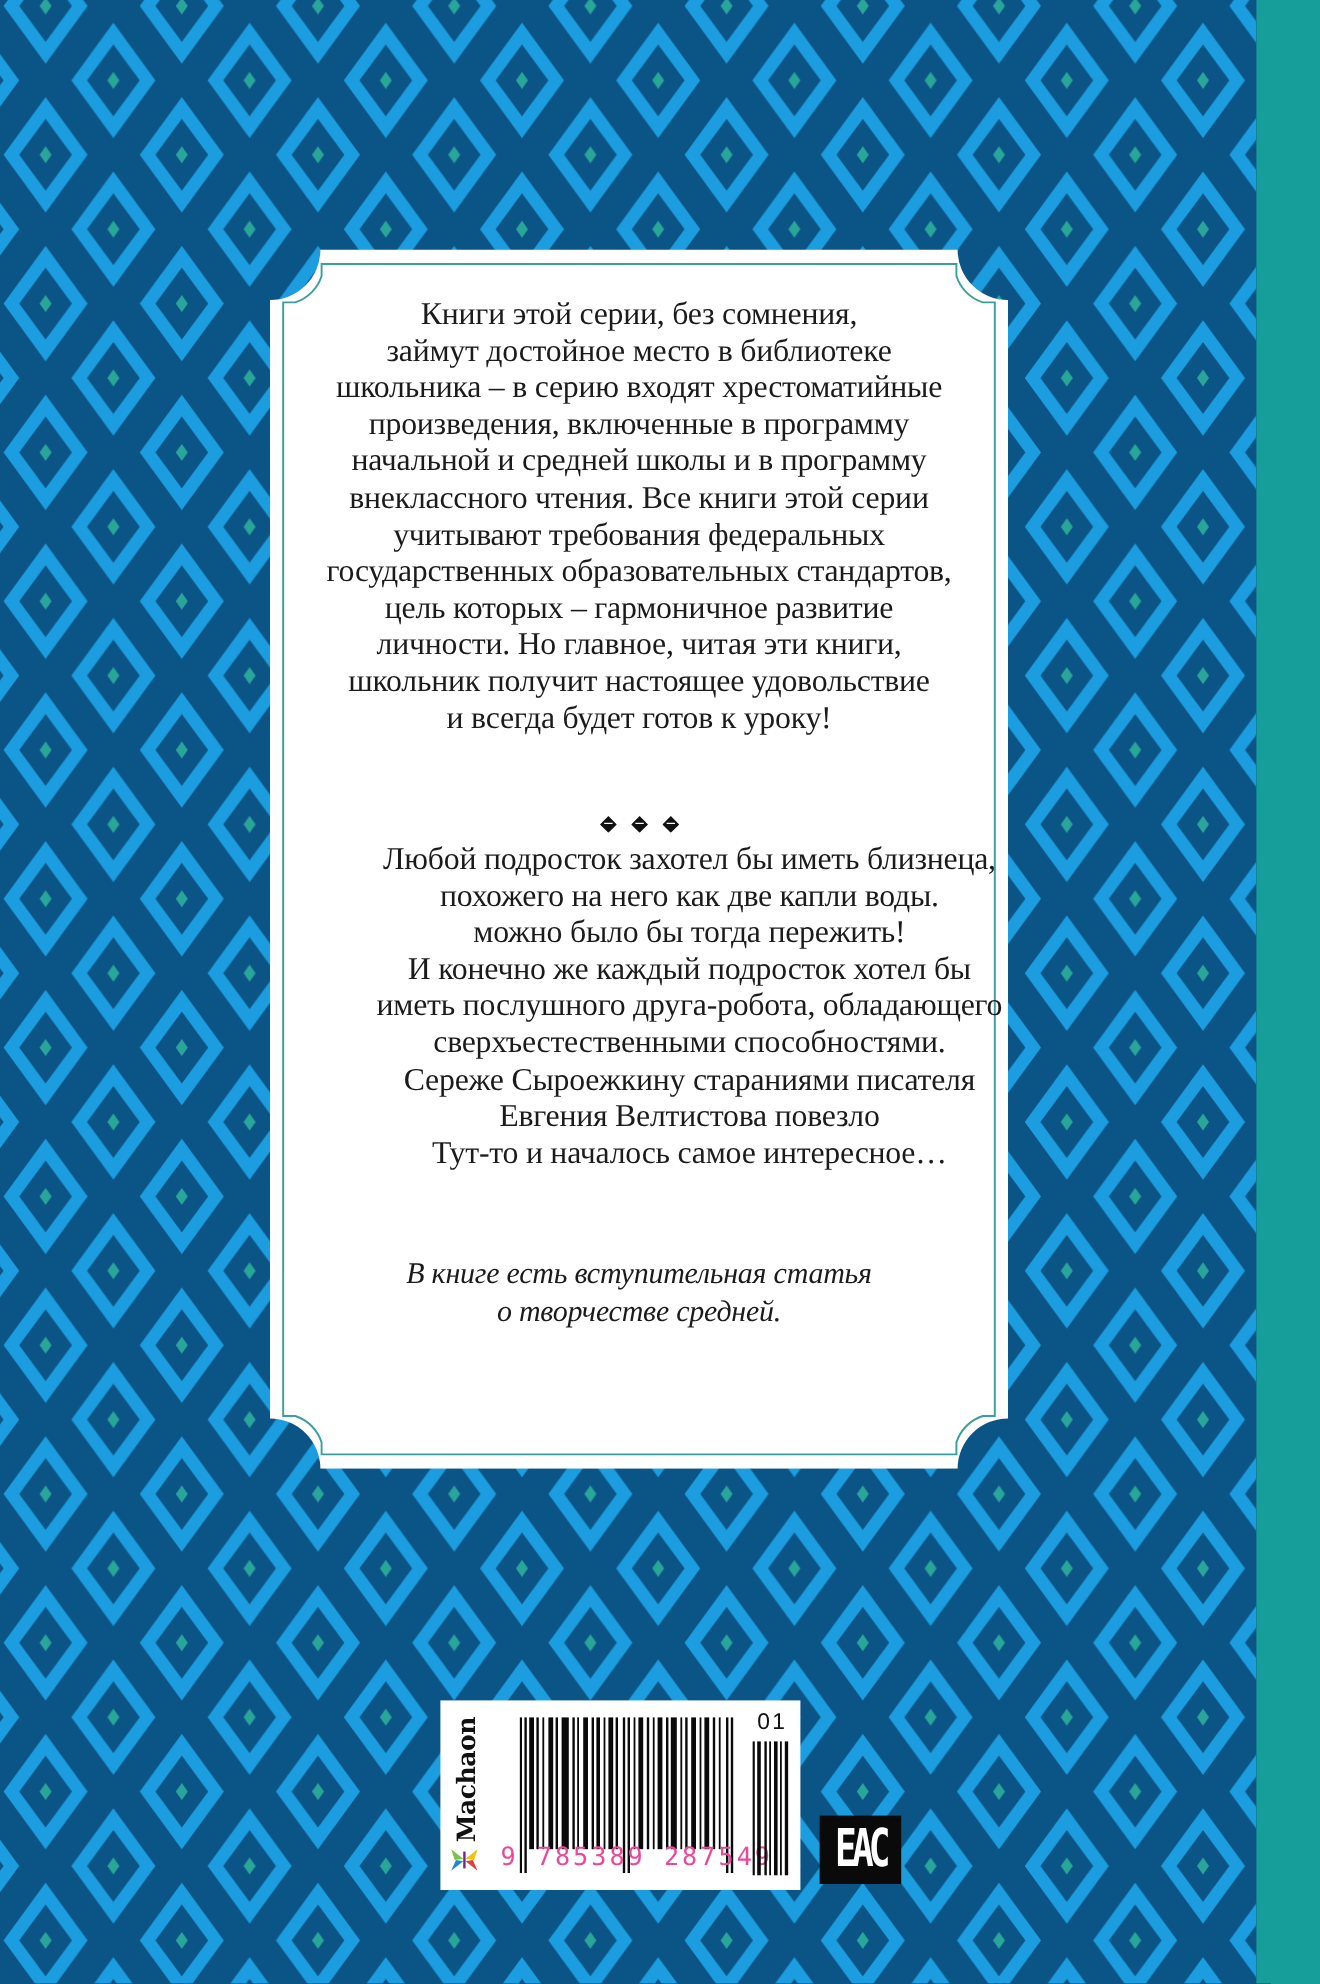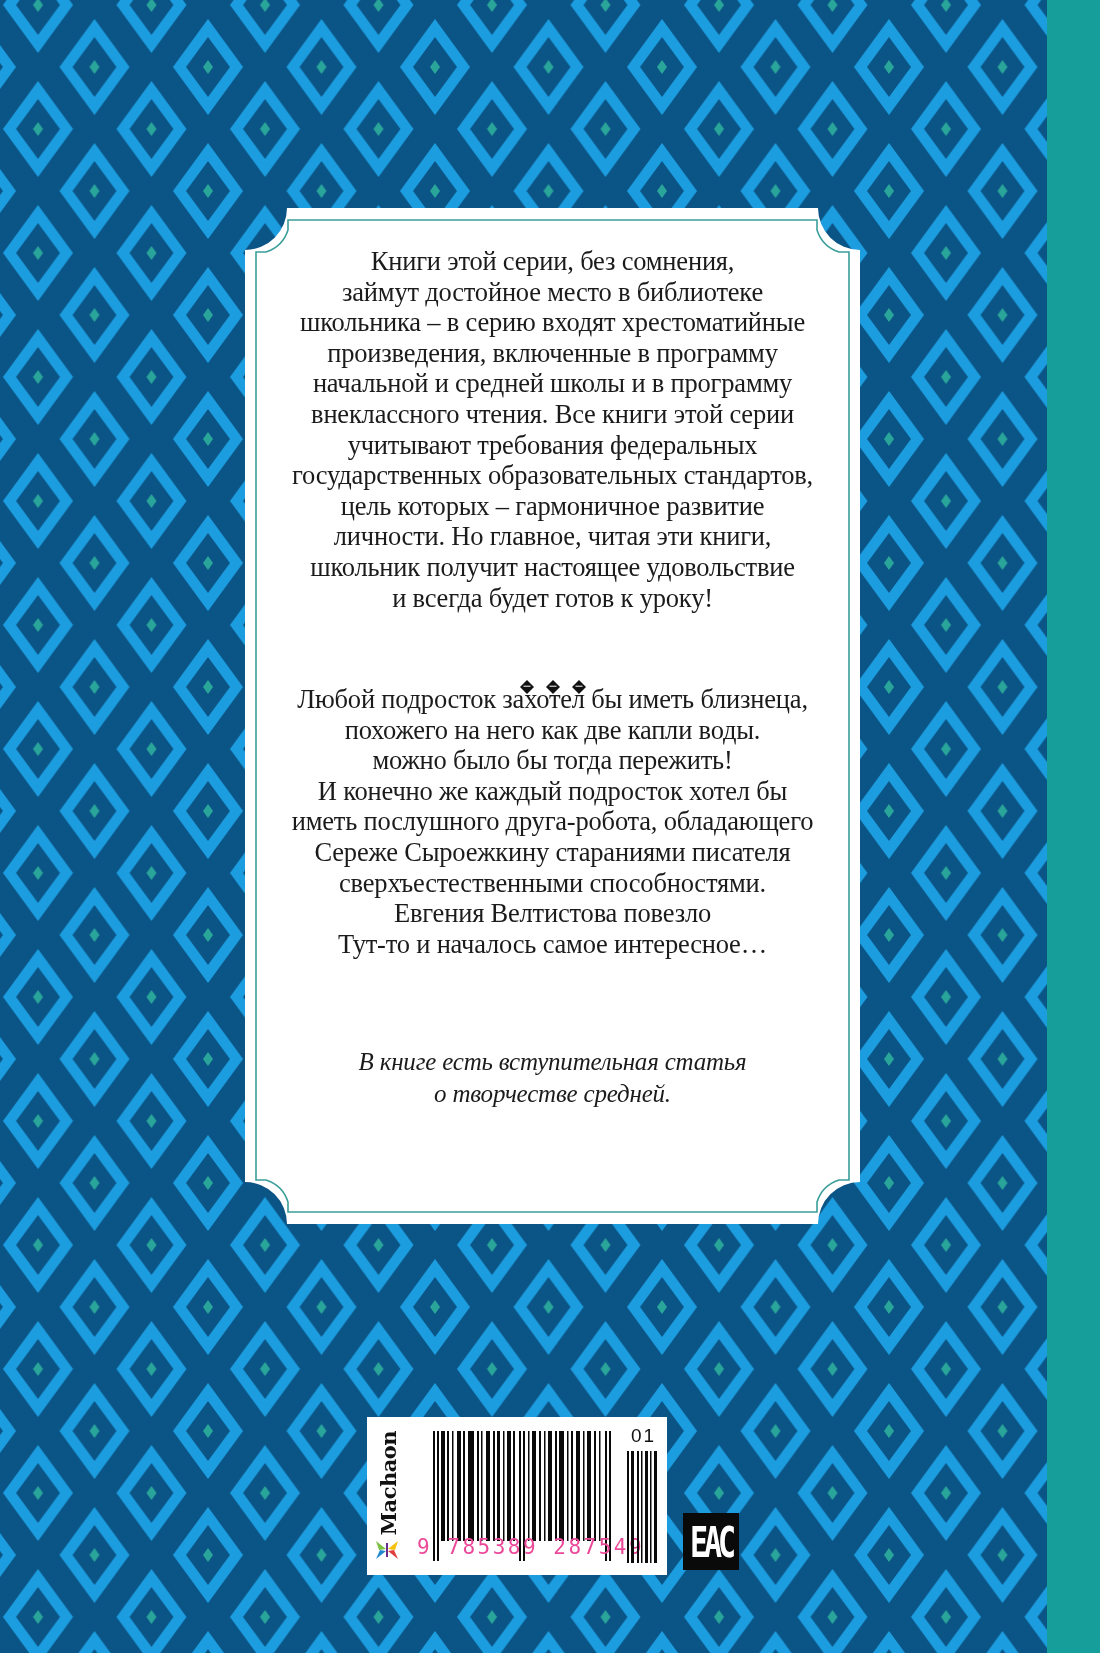--- a/index.html
+++ b/index.html
@@ -4,32 +4,32 @@
 <style>
   html, body { margin: 0; padding: 0; }
   body {
     width: 1100px; height: 1653px; overflow: hidden; position: relative;
     background: #0b5586;
     font-family: "DejaVu Serif", "Liberation Serif", serif;
   }
   .bg-svg { position: absolute; left: 0; top: 0; width: 1047px; height: 1653px; display: block; }
   .spine-strip { position: absolute; left: 1047px; top: 0; width: 53px; height: 1653px; background: #159e9a; }
 
-  .frame { position: absolute; left: 225px; top: 208px; width: 615px; height: 1244px; margin-left: 20px; }
+  .frame { position: absolute; left: 225px; top: 208px; width: 615px; height: 1244px; }
   .frame-svg { position: absolute; left: 0; top: 0; width: 615px; height: 1016px; display: block; }
 
   .text-block {
     position: absolute; left: 0; top: 0; width: 615px;
     text-align: center; color: #1b1b1b;
     font-family: "Liberation Serif", "DejaVu Serif", serif;
   }
   .para { position: absolute; left: 0; width: 615px; margin: 0; }
   .para .line { display: block; font-size: 26.5px; line-height: 30.6px; white-space: nowrap; letter-spacing: -0.2px; }
   .para1 { top: 38px; }
-  .para2 { top: 476px; }
+  .para2 { top: 492px; padding-left: 42px; }
   .para3 { top: 838px; }
   .para3 .line { font-style: italic; font-size: 25px; line-height: 32px; }
 
   .ornament { position: absolute; top: 472px; left: 0; width: 615px; height: 18px; display: flex; justify-content: center; gap: 12px; }
   .ornament svg { width: 14px; height: 14px; display: block; }
 
   .barcode-box { position: absolute; left: 367px; top: 1417px; width: 300px; height: 158px; background: #ffffff; }
   .publisher-logo { position: absolute; left: 8px; top: 10px; width: 26px; height: 138px; }
   .publisher-name {
     position: absolute; left: 50%; top: 56px; transform: translate(-50%, -50%) rotate(-90deg);
@@ -38,21 +38,21 @@
   .butterfly-icon { position: absolute; left: 1px; bottom: 6px; width: 22px; height: 18px; }
   .barcode-main { position: absolute; left: 66px; top: 14px; width: 180px; height: 130px; }
   .barcode-digits {
     position: absolute; left: 50px; top: 118px; font-family: "DejaVu Sans Mono", monospace; font-size: 21px;
     color: #ec4899; letter-spacing: 2.5px; background: transparent; white-space: pre;
   }
   .addon-digits { position: absolute; left: 264px; top: 8px; font-family: Liberation Sans, sans-serif; font-size: 19px; color: #111; letter-spacing: 2px; }
   .barcode-addon { position: absolute; left: 260px; top: 34px; width: 30px; height: 112px; }
 
   .eac-mark {
-    position: absolute; left: 683px; top: 1513px; width: 56px; height: 57px; background: #0a0a0a;
+    position: absolute; left: 683px; top: 1513px; width: 68px; height: 57px; background: #0a0a0a;
     display: flex; align-items: center; justify-content: center;
   }
   .eac-mark span { color: #ffffff; font-family: "DejaVu Sans Mono", monospace; font-weight: bold; font-size: 30px; letter-spacing: -4px; transform: scaleY(1.45); display: block; }
 </style>
 </head>
 <body>
 
 <svg class="bg-svg" viewBox="0 0 1047 1653" xmlns="http://www.w3.org/2000/svg">
   <defs>
     <pattern id="diamondTile" x="-19" y="-57" width="113.5" height="124" patternUnits="userSpaceOnUse">
@@ -125,22 +125,22 @@
           <path d="M3.5 6.2 L10.5 6.2" stroke="#fff" stroke-width="1"></path>
         </svg>
     </div>
 
     <p class="para para2">
       <span class="line">Любой подросток захотел бы иметь близнеца,</span>
       <span class="line">похожего на него как две капли воды.</span>
       <span class="line">можно было бы тогда пережить!</span>
       <span class="line">И конечно же каждый подросток хотел бы</span>
       <span class="line">иметь послушного друга-робота, обладающего</span>
+      <span class="line">сверхъестественными способностями.</span>
       <span class="line">Сереже Сыроежкину стараниями писателя</span>
-      <span class="line">сверхъестественными способностями.</span>
       <span class="line">Евгения Велтистова повезло</span>
       <span class="line">Тут-то и началось самое интересное…</span>
     </p>
 
     <p class="para para3">
       <span class="line">В книге есть вступительная статья</span>
       <span class="line">о творчестве средней.</span>
     </p>
   </div>
 </div>

